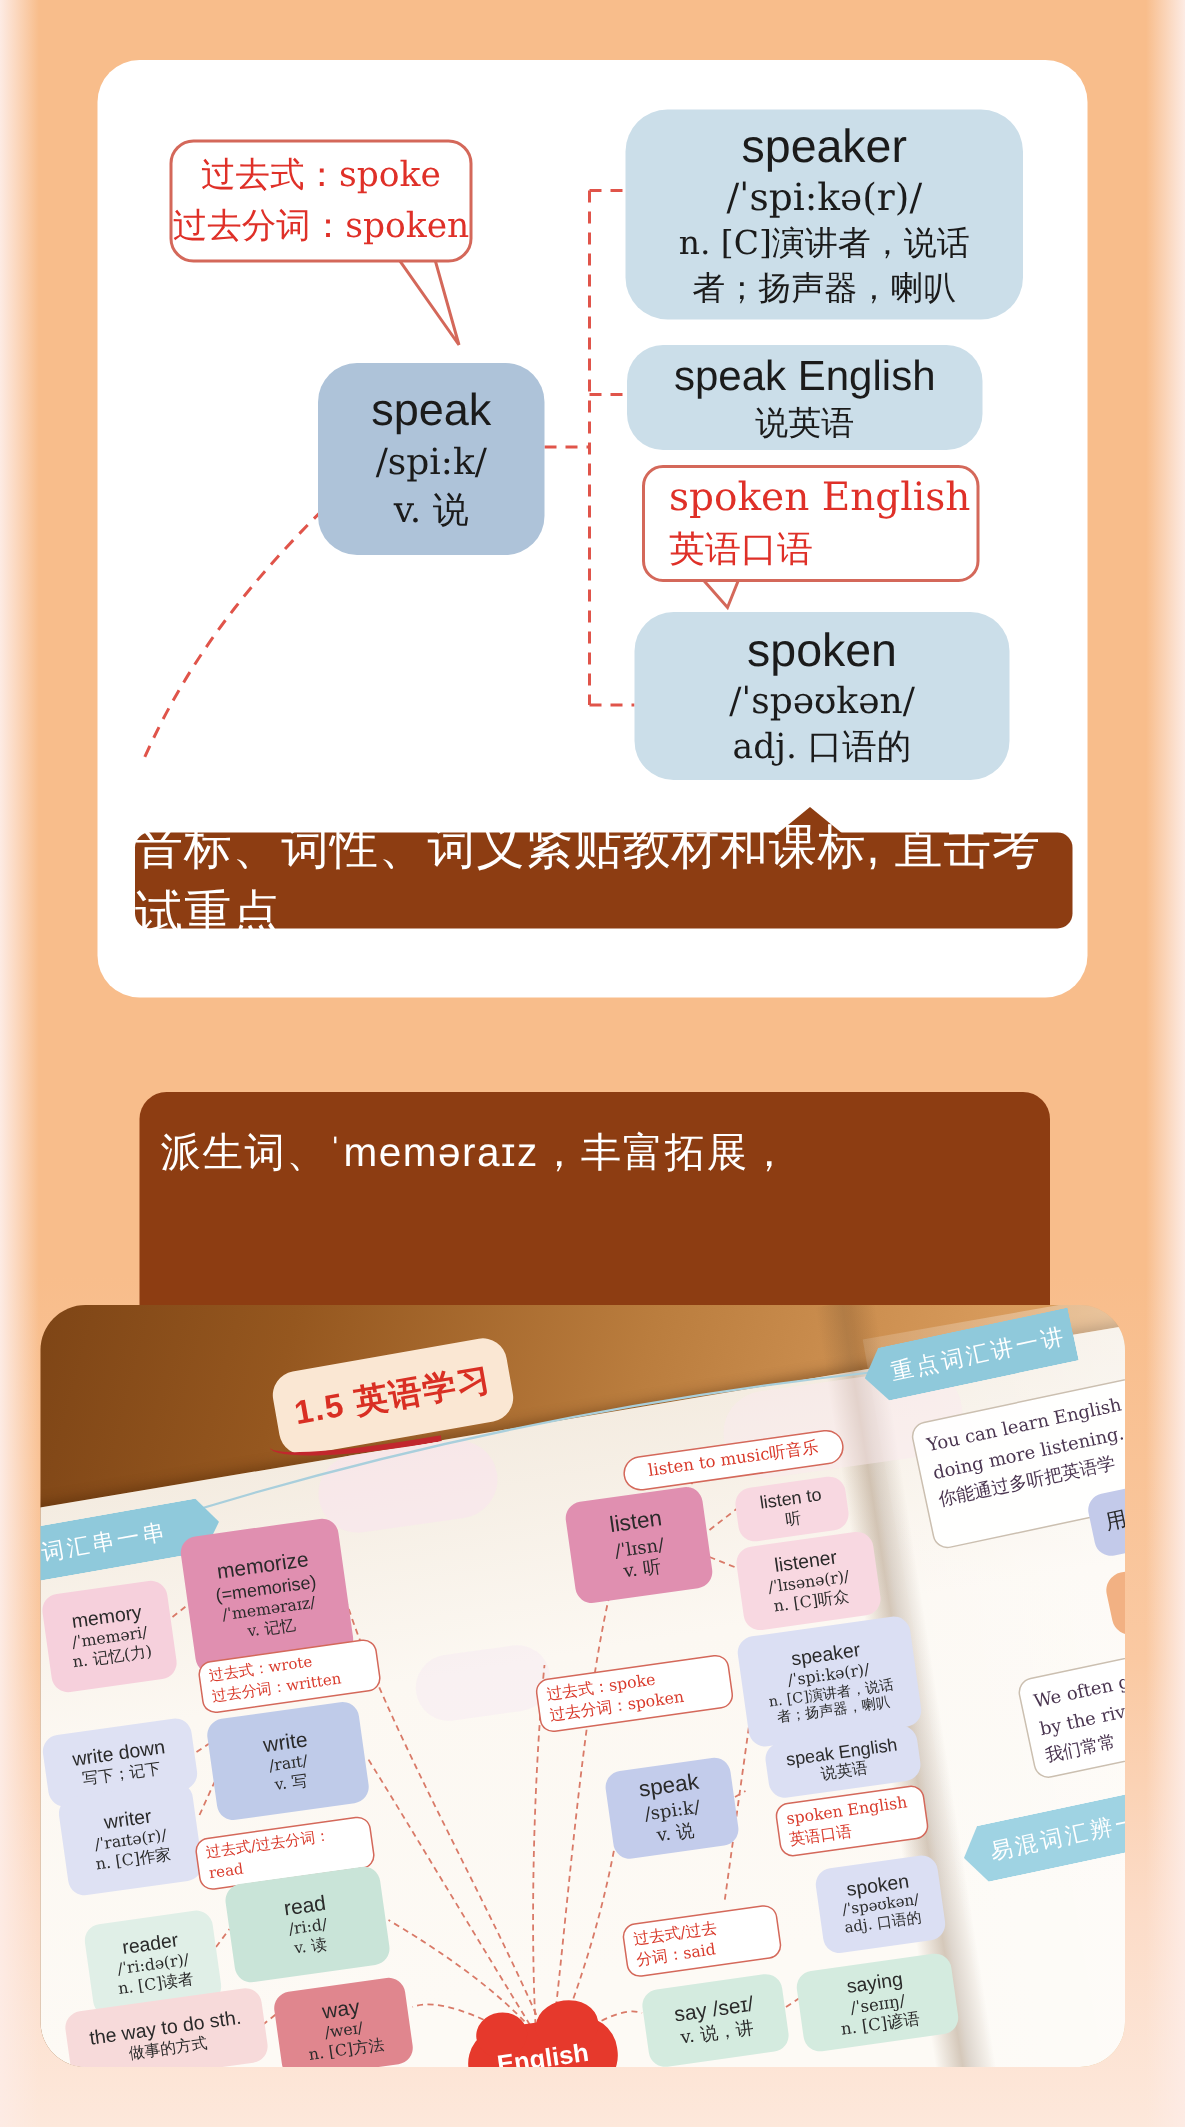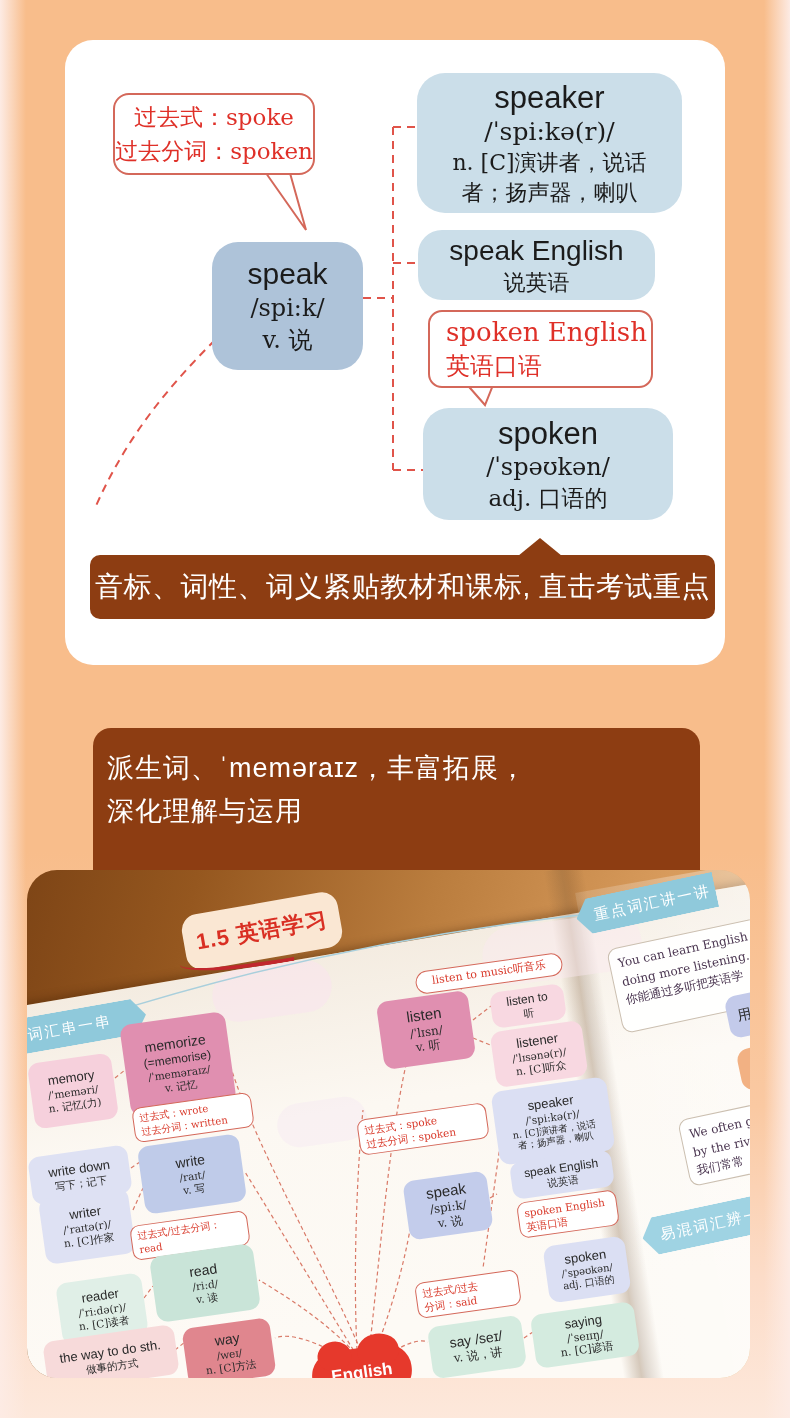--- a/index.html
+++ b/index.html
@@ -13,21 +13,21 @@
   
   .card{position:absolute;left:65px;top:40px;width:660px;height:625px;background:#fff;border-radius:28px;}
   .card svg{position:absolute;left:0;top:0;}
   .hbox{position:absolute;display:flex;flex-direction:column;justify-content:center;align-items:center;
         text-align:center;color:#1b1b1b;}
   .hbox .w{font-family:"Liberation Sans",sans-serif;}
   .hbox .p,.hbox .m{font-family:"DejaVu Serif",serif;}
   .rbig{position:absolute;background:#fff;border:2px solid #D4685A;color:#DF3028;
         font-family:"DejaVu Serif",serif;display:flex;flex-direction:column;justify-content:center;}
   .banner1{position:absolute;left:25px;top:515px;width:625px;height:64px;background:#8D3D12;border-radius:10px;
-           color:#fff;font-size:28px;display:flex;align-items:center;justify-content:center;letter-spacing:.5px;}
+           color:#fff;font-size:32px;display:flex;align-items:center;justify-content:center;letter-spacing:.5px;}
   .tailup{position:absolute;left:453px;top:498px;width:44px;height:18px;background:#8D3D12;
           clip-path:polygon(50% 0,100% 100%,0 100%);}
 
   
   .banner2{position:absolute;left:93px;top:728px;width:607px;height:164px;background:#8D3D12;border-radius:18px;
            color:#fff;font-size:27px;line-height:43px;padding:19px 0 0 14px;box-sizing:border-box;letter-spacing:1px;}
   .taildn{position:absolute;left:382px;top:891px;width:44px;height:18px;background:#8D3D12;
           clip-path:polygon(0 0,100% 0,50% 100%);}
 
   
@@ -120,21 +120,20 @@
     <div class="p" style="font-size:24px;line-height:31px;">/ˈspəʊkən/</div>
     <div class="m" style="font-size:23px;line-height:31px;">adj. 口语的</div>
   </div>
 
   <div class="tailup"></div>
   <div class="banner1">音标、词性、词义紧贴教材和课标, 直击考试重点</div>
 </div>
 
 <div class="banner2">
   <div>派生词、ˈmeməraɪz，丰富拓展，</div>
-  <div>深化理解与运用</div>
 </div>
 <div class="taildn"></div>
 
 <div class="photo">
   <div class="page"></div>
   <div class="rpageglow"></div>
   <div class="spine"></div>
 
   <div class="blob" style="left:185px;top:95px;width:120px;height:52px;background:#F9E4EE;opacity:.55;transform:rotate(-8deg);"></div>
   <div class="blob" style="left:455px;top:50px;width:160px;height:58px;background:#FAE9F0;opacity:.45;transform:rotate(-8deg);"></div>

